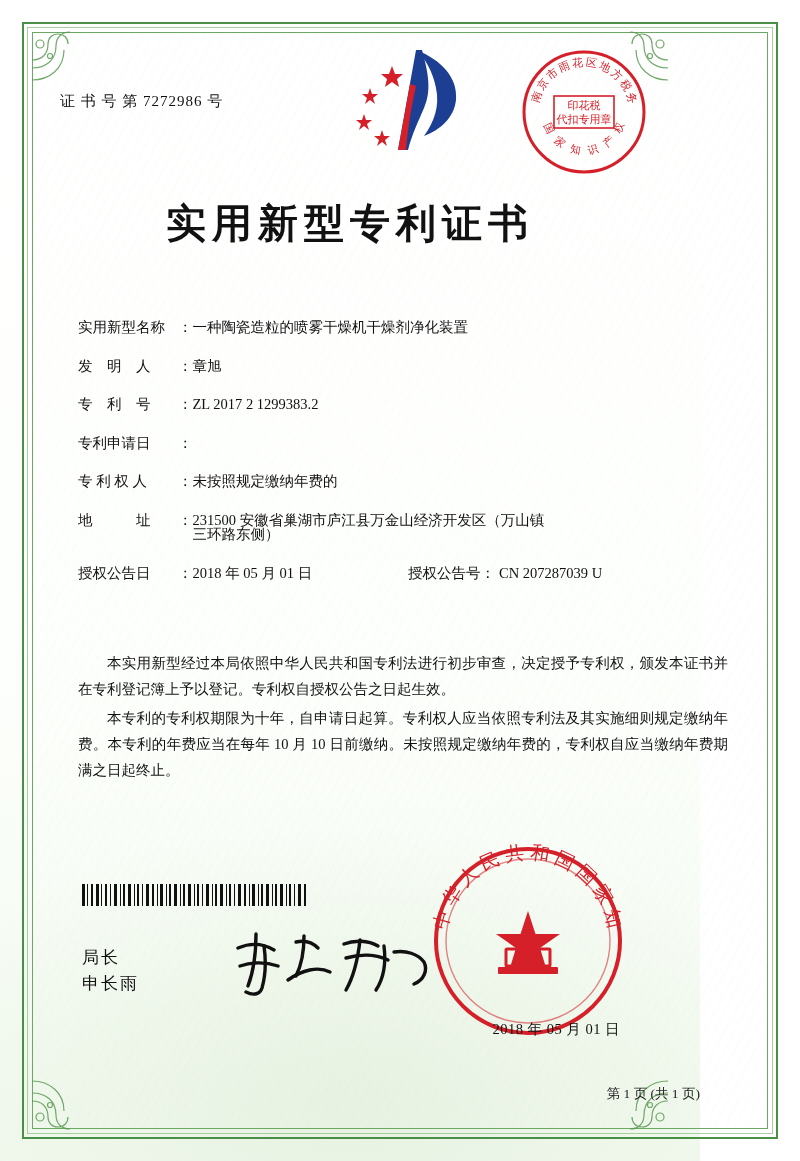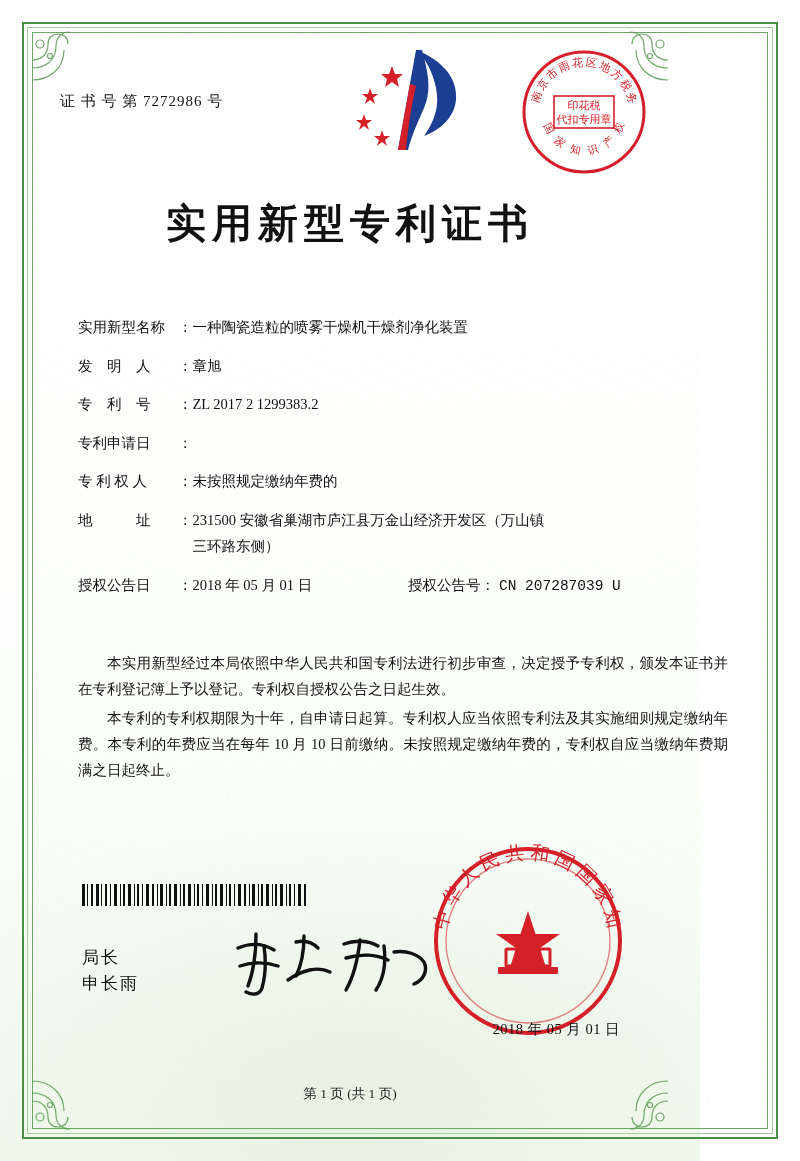--- a/index.html
+++ b/index.html
@@ -110,37 +110,37 @@
   .field-label {
     width: 100px;
     flex: 0 0 100px;
     white-space: pre;
     letter-spacing: 0px;
   }
   .field-colon { flex: 0 0 12px; }
   .field-value { flex: 1; }
   .field-value .sub-line {
     display: block;
-    margin-top: 12px;
+    margin-top: 0;
     padding-left: 0;
   }
 
   .two-col {
     display: flex;
     align-items: baseline;
     margin-bottom: 14px;
   }
   .two-col .left {
     width: 330px;
     flex: 0 0 330px;
     display: flex;
     align-items: center;
   }
   .two-col .left .lab { width: 100px; flex: 0 0 100px; white-space: pre; }
-  .two-col .right { display: flex; align-items: flex-end; font-family: Liberation Mono, monospace; }
+  .two-col .right { display: flex; align-items: flex-end; }
   .two-col .right .lab { white-space: pre; margin-right: 4px; }
 
   .paragraphs {
     position: absolute;
     left: 78px; top: 650px;
     width: 650px;
     font-size: 14.5px;
     line-height: 26px;
     color: #111;
     text-align: justify;
@@ -183,21 +183,21 @@
     position: absolute;
     right: 80px; bottom: 122px;
     font-size: 14.5px;
     color: #111;
     letter-spacing: 0.5px;
   }
 
   .page-footer {
     position: absolute;
     left: 0; right: 0; bottom: 58px;
-    text-align: center;
+    text-align: right;
     font-size: 13.5px;
     color: #222;
   }
 
   .watermark-texture {
     position: absolute;
     left: 32px; top: 32px;
     width: 736px; height: 1097px;
     pointer-events: none;
     opacity: .35;

